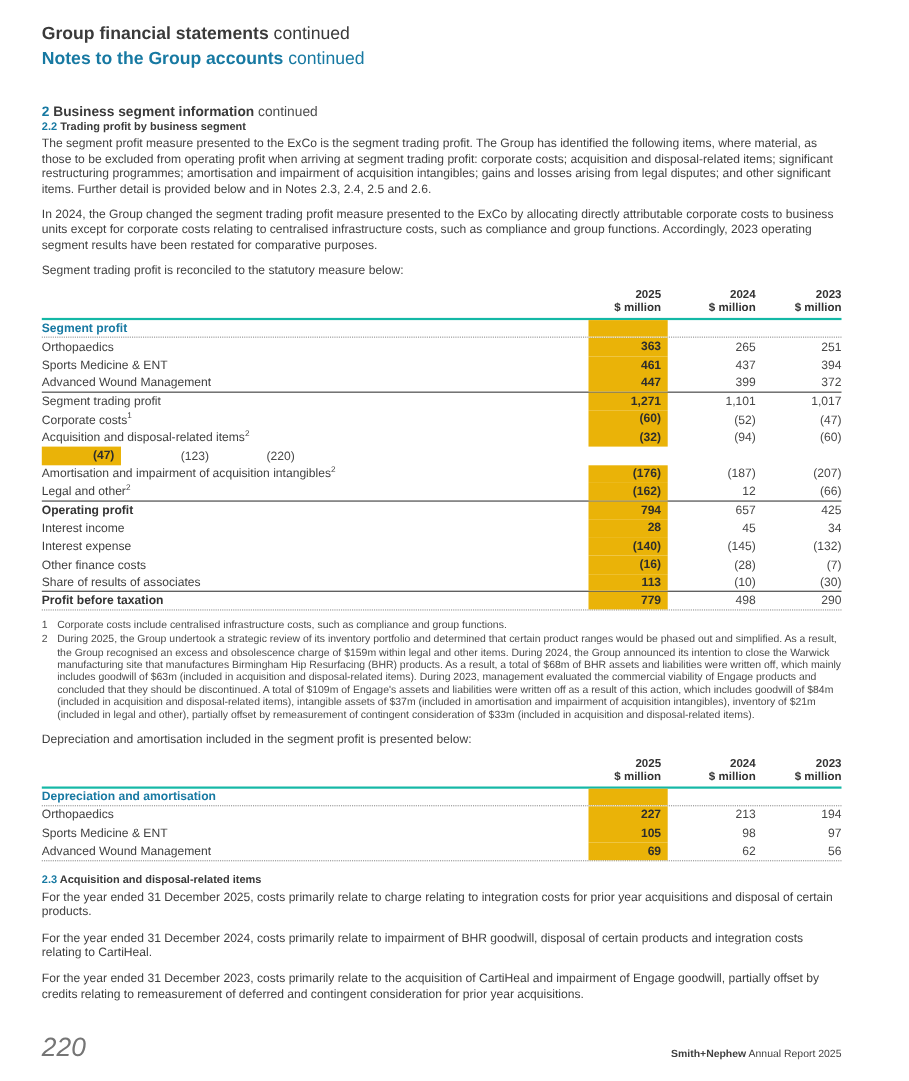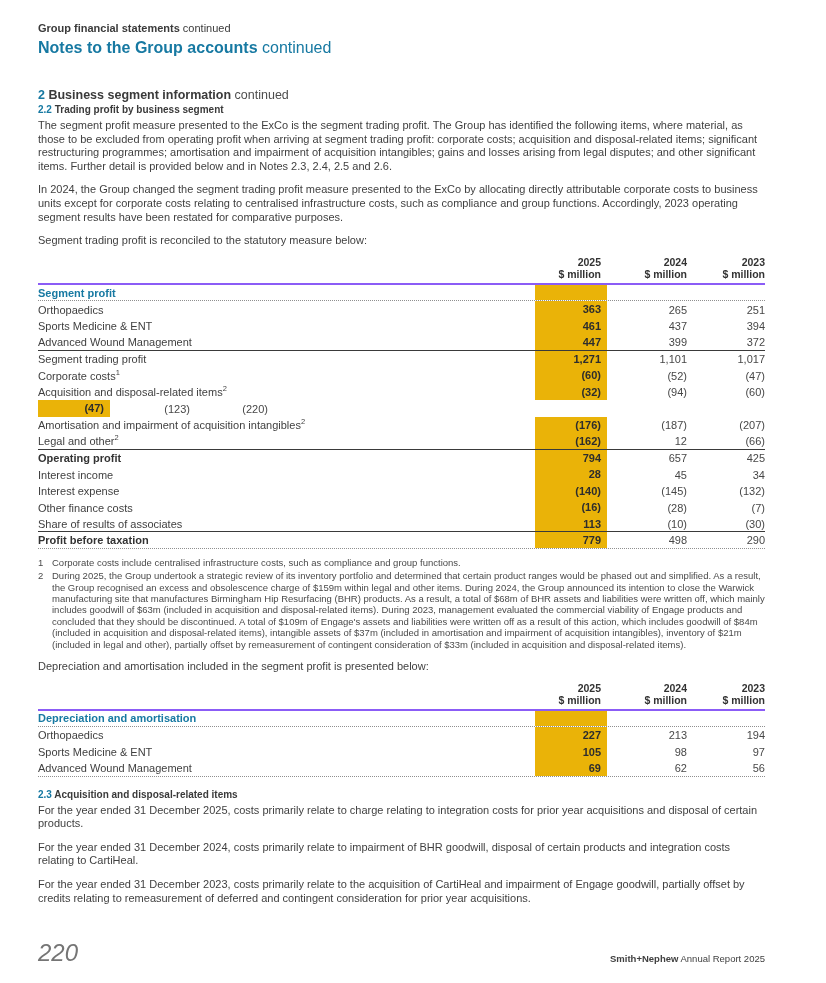--- a/index.html
+++ b/index.html
@@ -4,36 +4,36 @@
 <style>
   * { box-sizing: border-box; margin: 0; padding: 0; }
   html, body { background: #ffffff; }
   .page {
     width: 826px; height: 983px; position: relative; overflow: hidden;
     background: #ffffff; color: #3f3f3f;
     font-family: "Liberation Sans", "DejaVu Sans", sans-serif;
     padding: 22px 61px 0 38px;
   }
   
-  .eyebrow { font-size: 11px; color: #3a3a3a; }
+  .eyebrow { font-size: 16px; color: #3a3a3a; }
   .eyebrow .b { font-weight: bold; }
   .doc-title { font-size: 16px; color: #1779a2; margin-top: 5px; }
   .doc-title .b { font-weight: bold; }
   
   .sec-h { margin-top: 31px; font-size: 12.5px; color: #3a3a3a; }
   .sec-h .num { color: #1779a2; font-weight: bold; }
   .sec-h .t { font-weight: bold; }
   .sec-h .suffix { color: #4d4d4d; font-weight: normal; }
   .subsec-h { font-size: 10px; margin-top: 2px; color: #3a3a3a; }
   .subsec-h .num { color: #1779a2; font-weight: bold; }
   .subsec-h .t { font-weight: bold; }
   p.body { font-size: 11px; line-height: 13.6px; margin-top: 10px; color: #3f3f3f; }
   
   .fin-table { margin-top: 8px; }
-  .thead { display: flex; align-items: flex-end; border-bottom: 2px solid #8b5cf6; padding-bottom: 3px; }
+  .thead { display: flex; align-items: flex-end; border-bottom: 2px solid #14b8a6; padding-bottom: 3px; }
   .thead .spacer { flex: 1; }
   .thcell { text-align: right; font-size: 10.5px; line-height: 12px; font-weight: bold; color: #333; white-space: pre-line; }
   .thcell.v0 { width: 72px; padding-right: 6px; }
   .thcell.v1 { width: 80px; }
   .thcell.v2 { width: 78px; }
   .trow { display: flex; align-items: center; height: 16.5px; font-size: 11px; }
   .trow .tlabel { flex: 1; color: #3f3f3f; }
   .trow sup { font-size: 7.5px; line-height: 0; vertical-align: super; }
   .trow .tval { text-align: right; color: #474747; }
   .trow .tval.v0 { width: 72px; padding-right: 6px; background: #eab308; font-weight: bold; color: #2d2d2d; align-self: stretch; line-height: 16.5px; }

